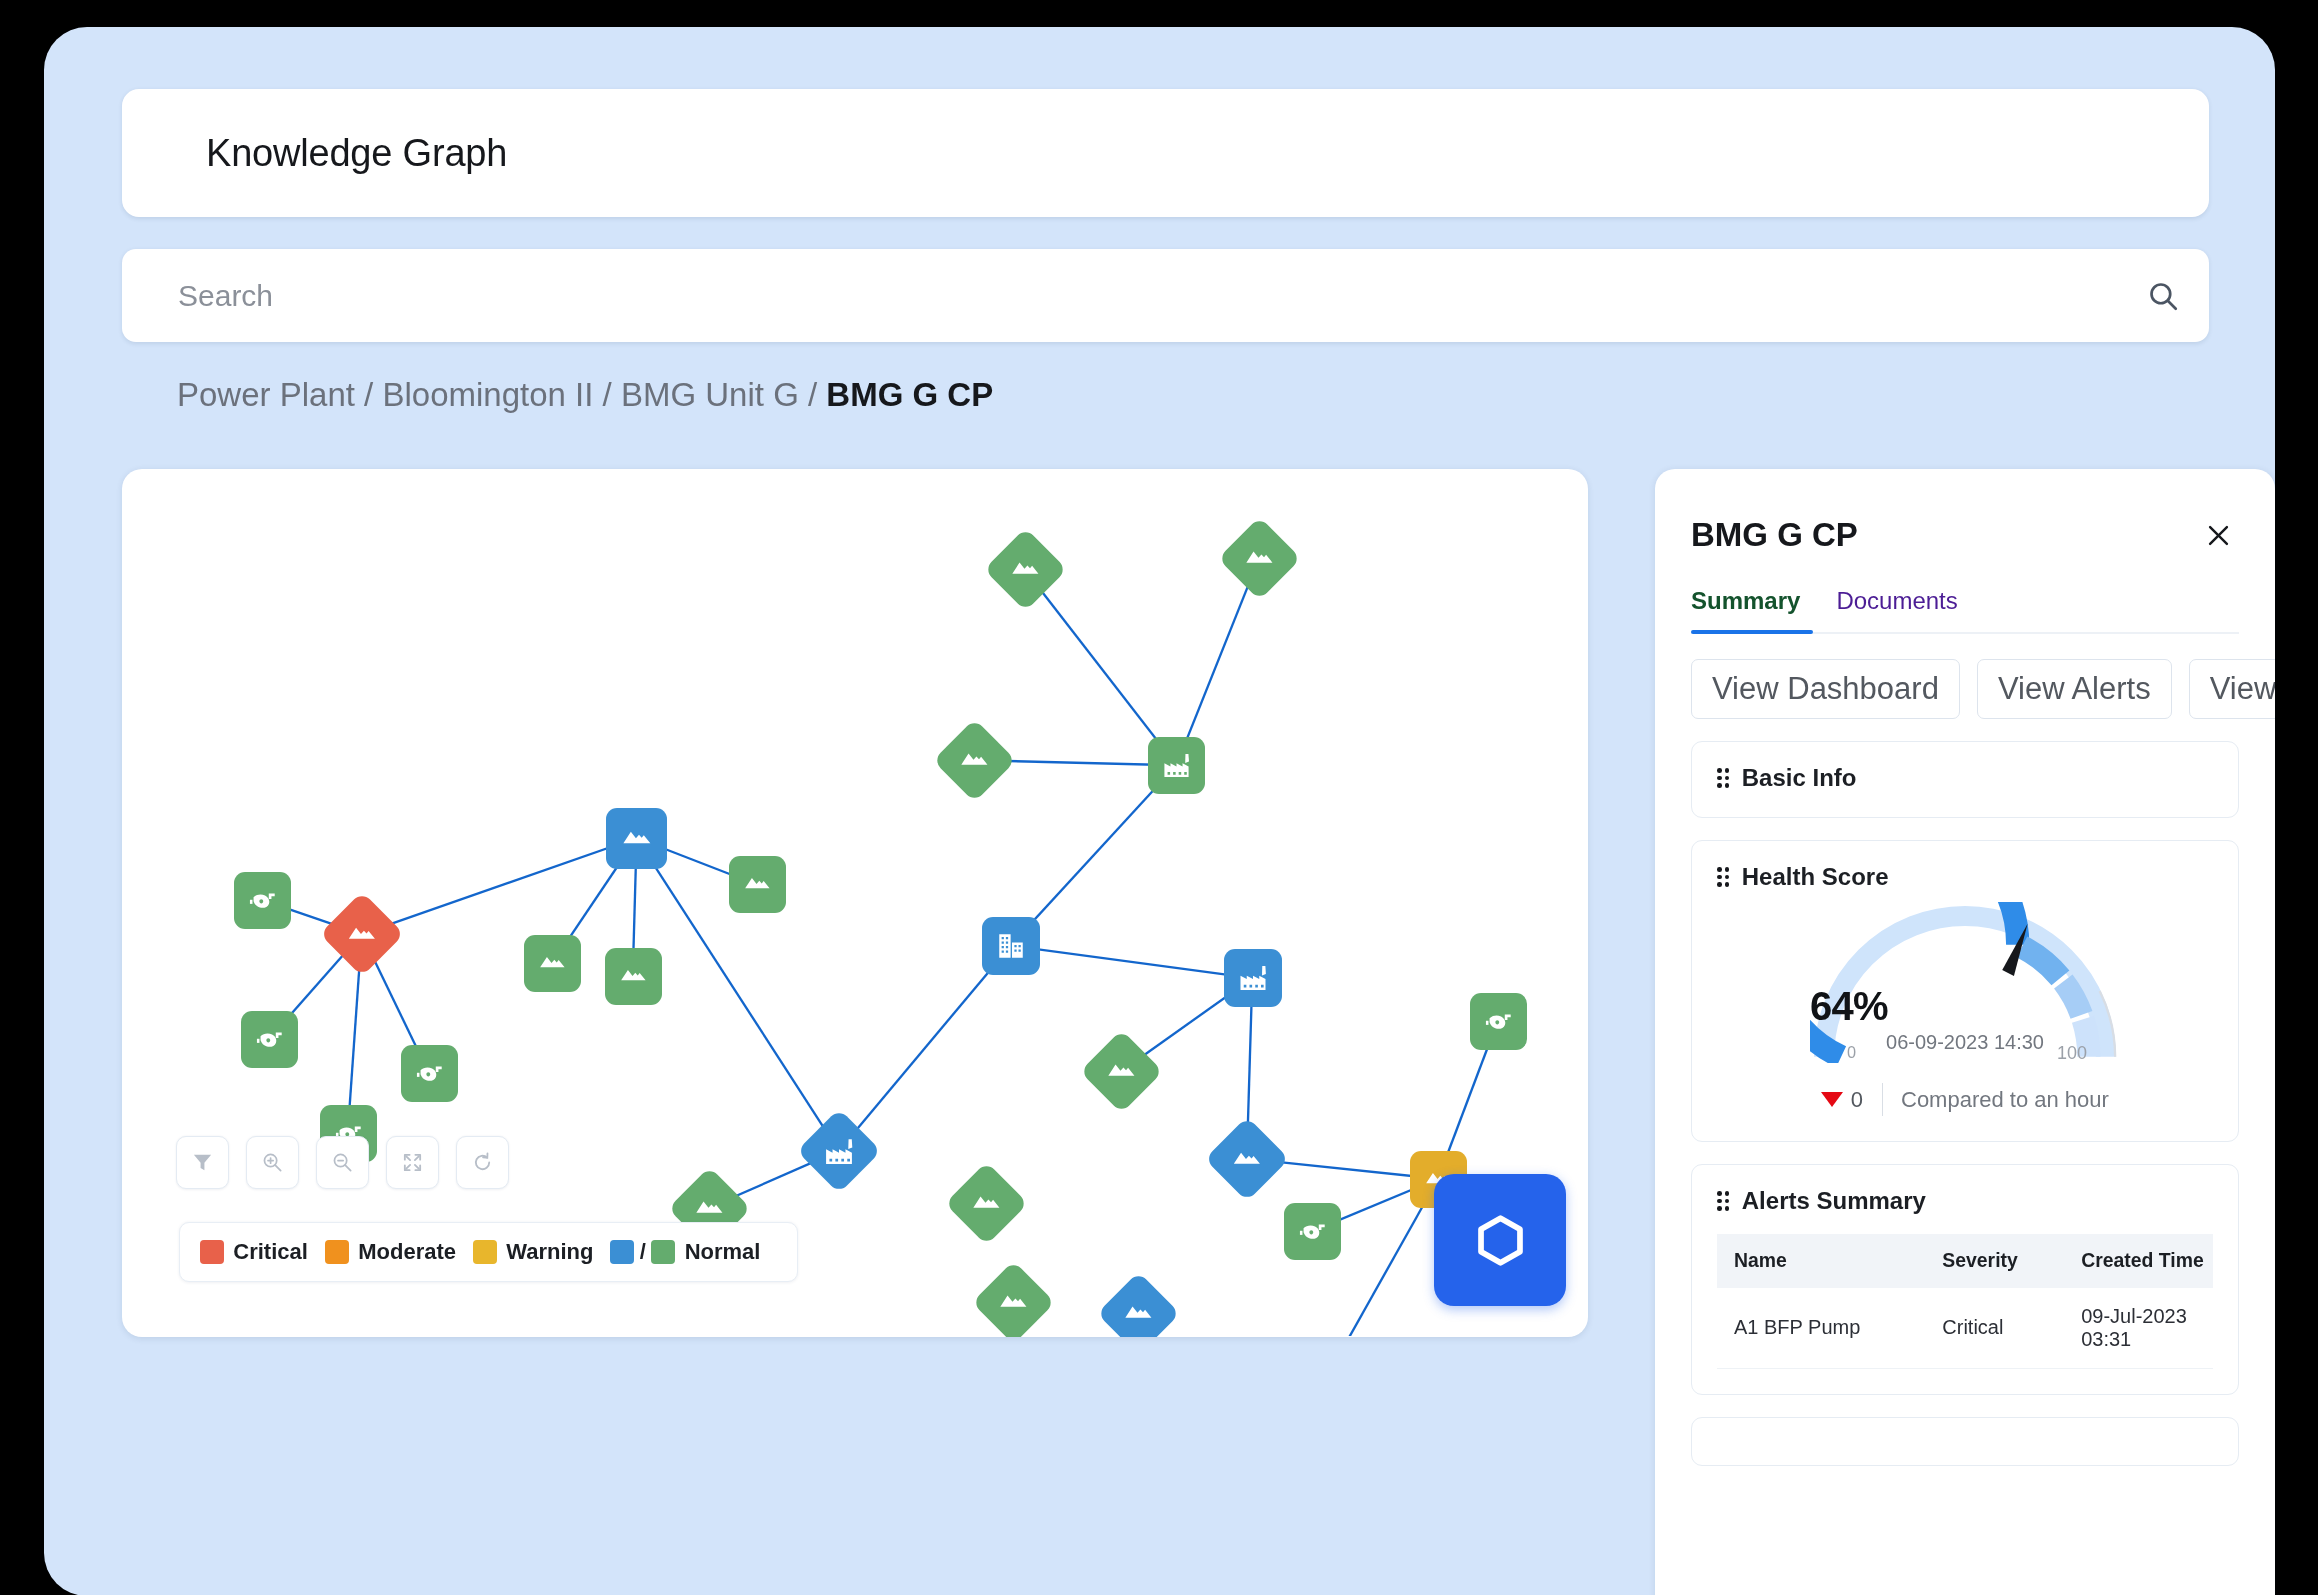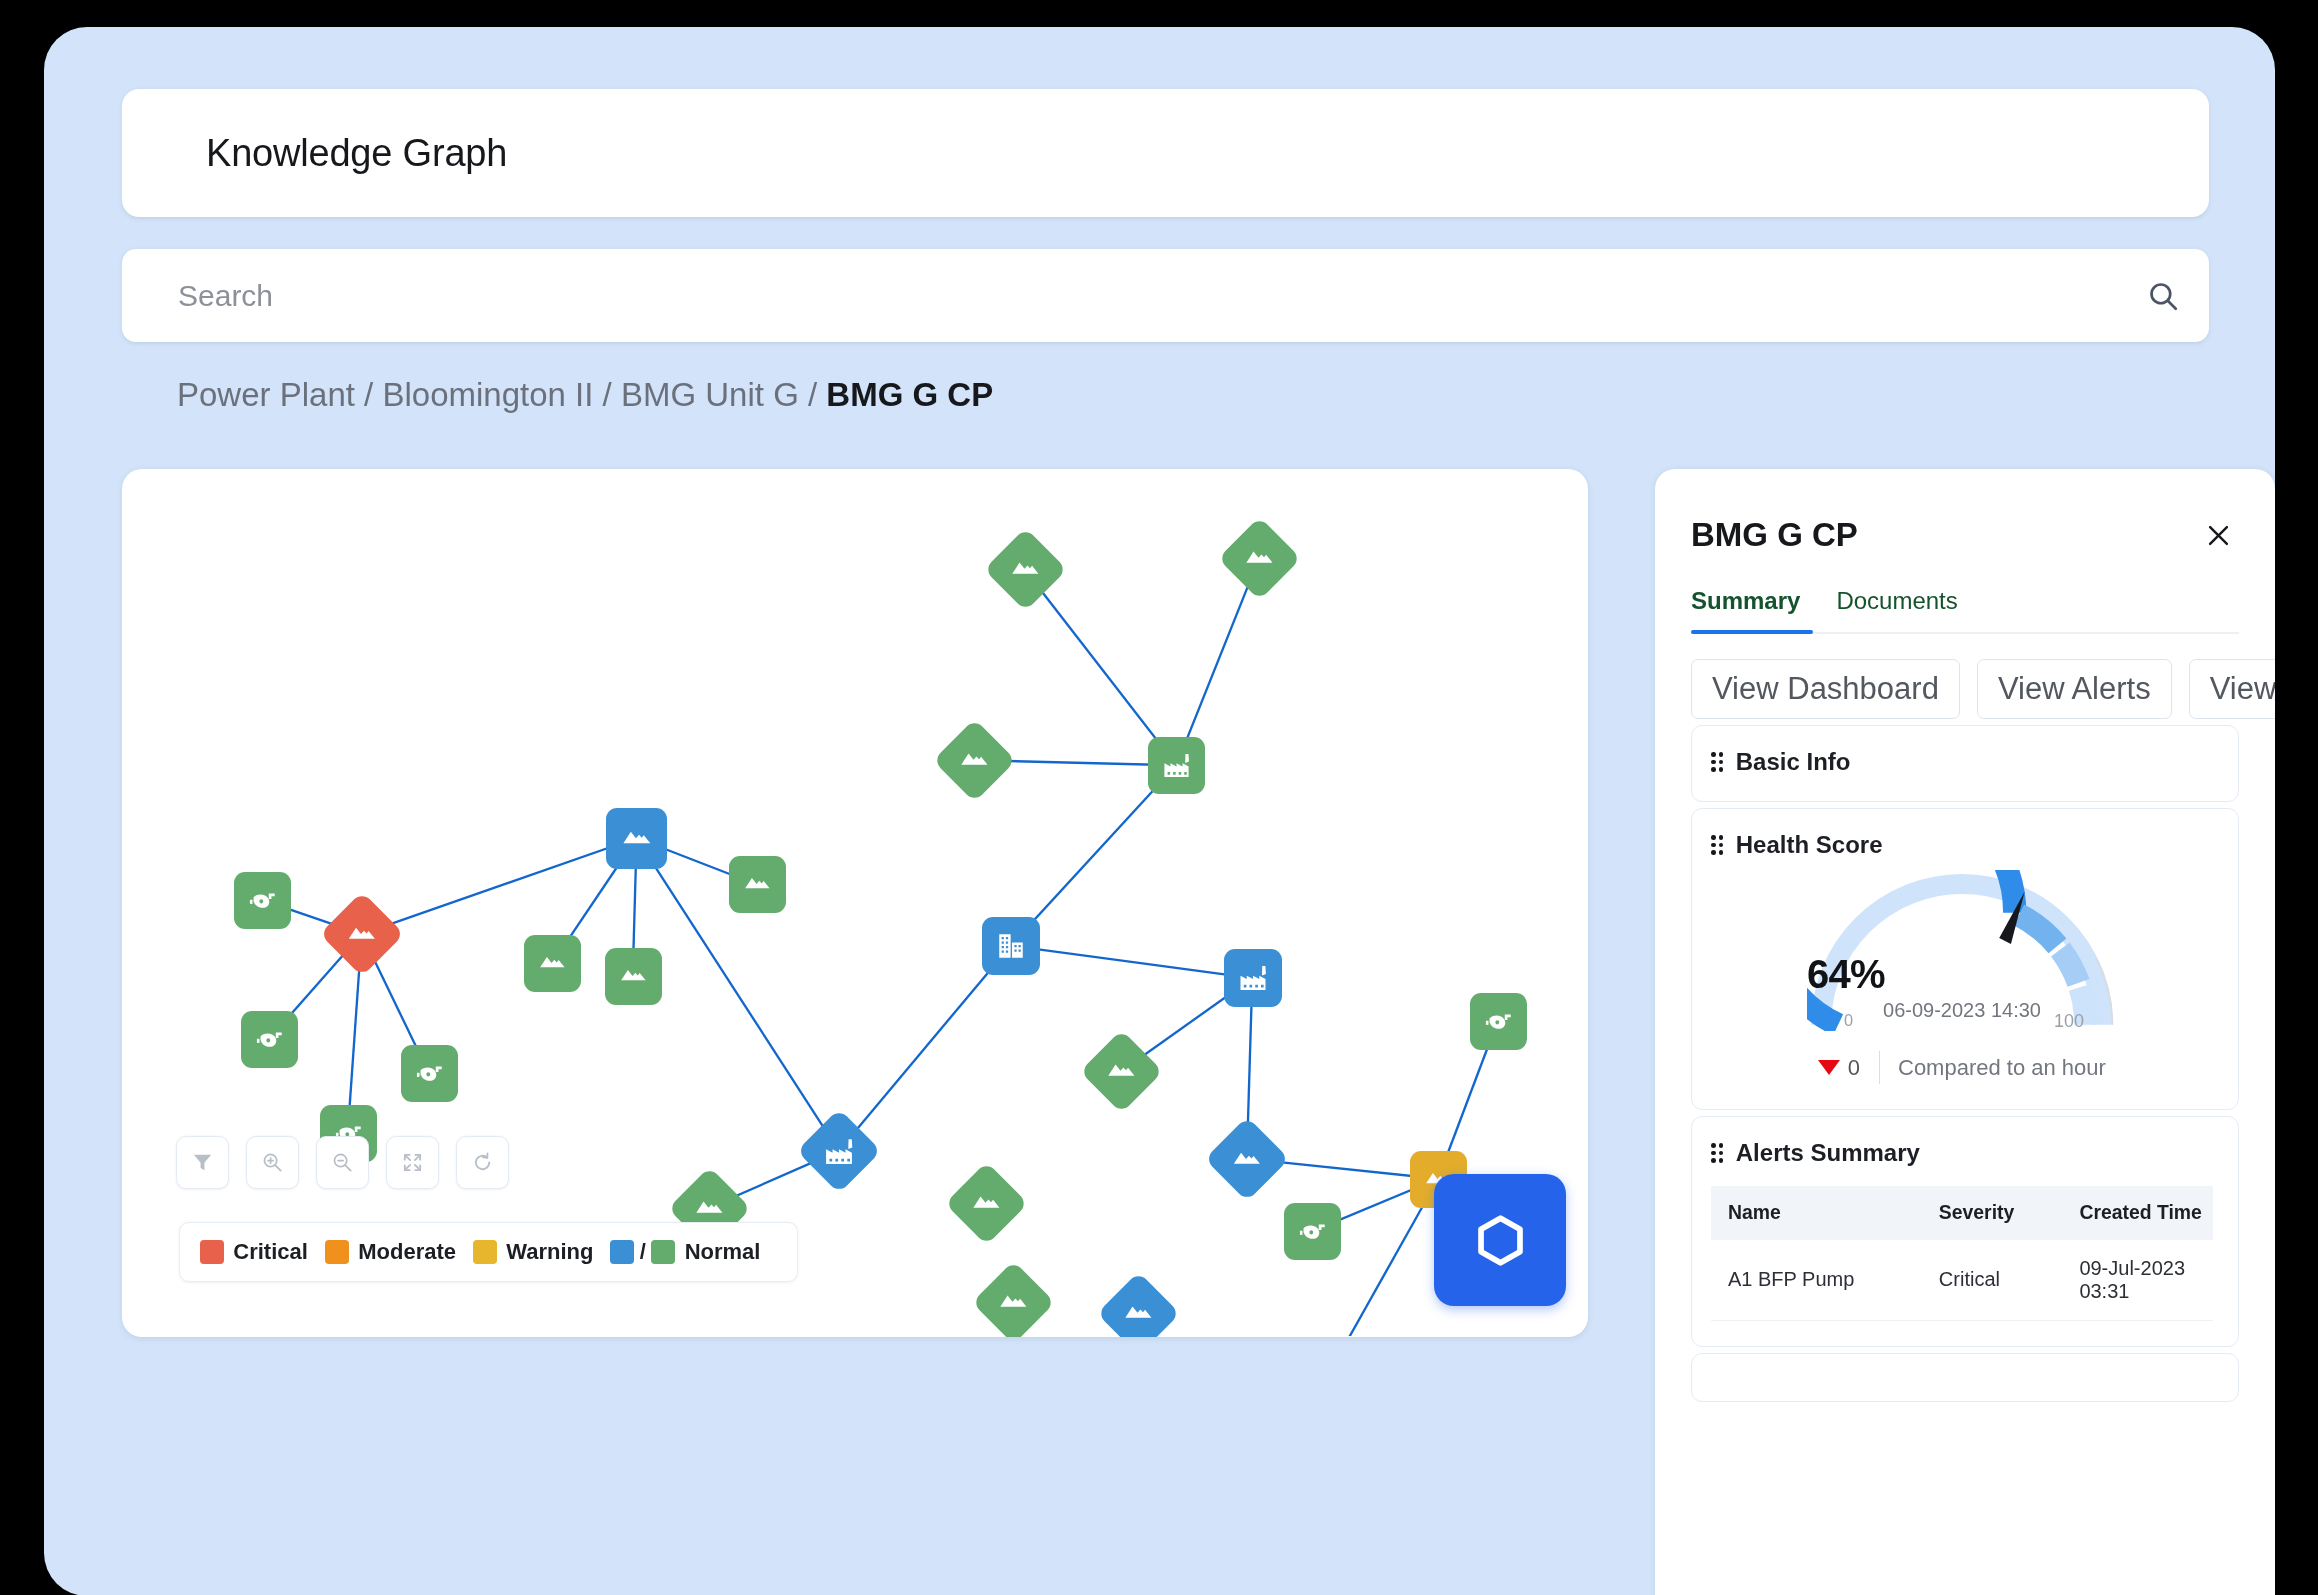--- a/index.html
+++ b/index.html
@@ -160,21 +160,21 @@
     background: none; border: none; cursor: pointer;
   }
   .tabs {
     margin-top: 31px;
     display: flex; gap: 0;
     border-bottom: 2.3px solid #edf1f6;
     position: relative;
   }
   .tab {
     font-size: 24px;
-    color: #14532d;
+    color: #4c1d95;
     padding: 0 0 17px 0;
     margin-right: 36px;
     cursor: pointer;
     background: none; border: none;
     font-family: "Liberation Sans", sans-serif;
   }
   .tab.active { color: #14532d; font-weight: 700; }
   .tab-underline {
     position: absolute; bottom: -2.3px; left: 0;
     width: 122px; height: 4.6px; background: #1a73e8;
@@ -187,24 +187,24 @@
     border: 0.8px solid #dde4ed;
     border-radius: 7px;
     background: #ffffff;
     font-size: 31px;
     color: #53585f;
     cursor: pointer;
     font-family: "Liberation Sans", sans-serif;
     white-space: nowrap;
   }
   .card {
-    margin-top: 6px;
+    margin-top: 22px;
     border: 0.8px solid #e6ecf3;
     border-radius: 11px;
-    padding: 22px 25px 25px 19px;
+    padding: 22px 25px 25px 25px;
     background: #fff;
   }
   .card-head { display: flex; align-items: center; gap: 12.4px; }
   .card-title { font-size: 24px; font-weight: 700; color: #1c1f24; }
   .drag-dots {
     width: 12.4px; height: 20px;
     display: grid;
     grid-template-columns: 4.6px 4.6px;
     grid-template-rows: 4.6px 4.6px 4.6px;
     gap: 3.1px;

